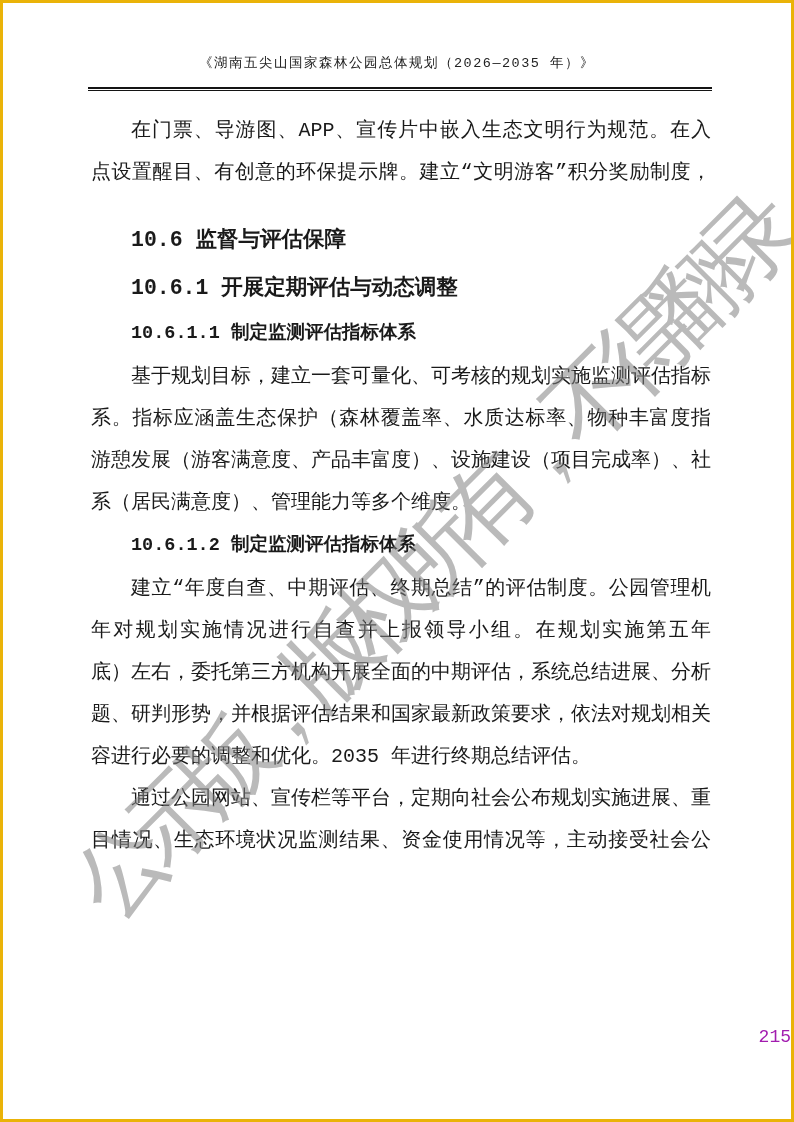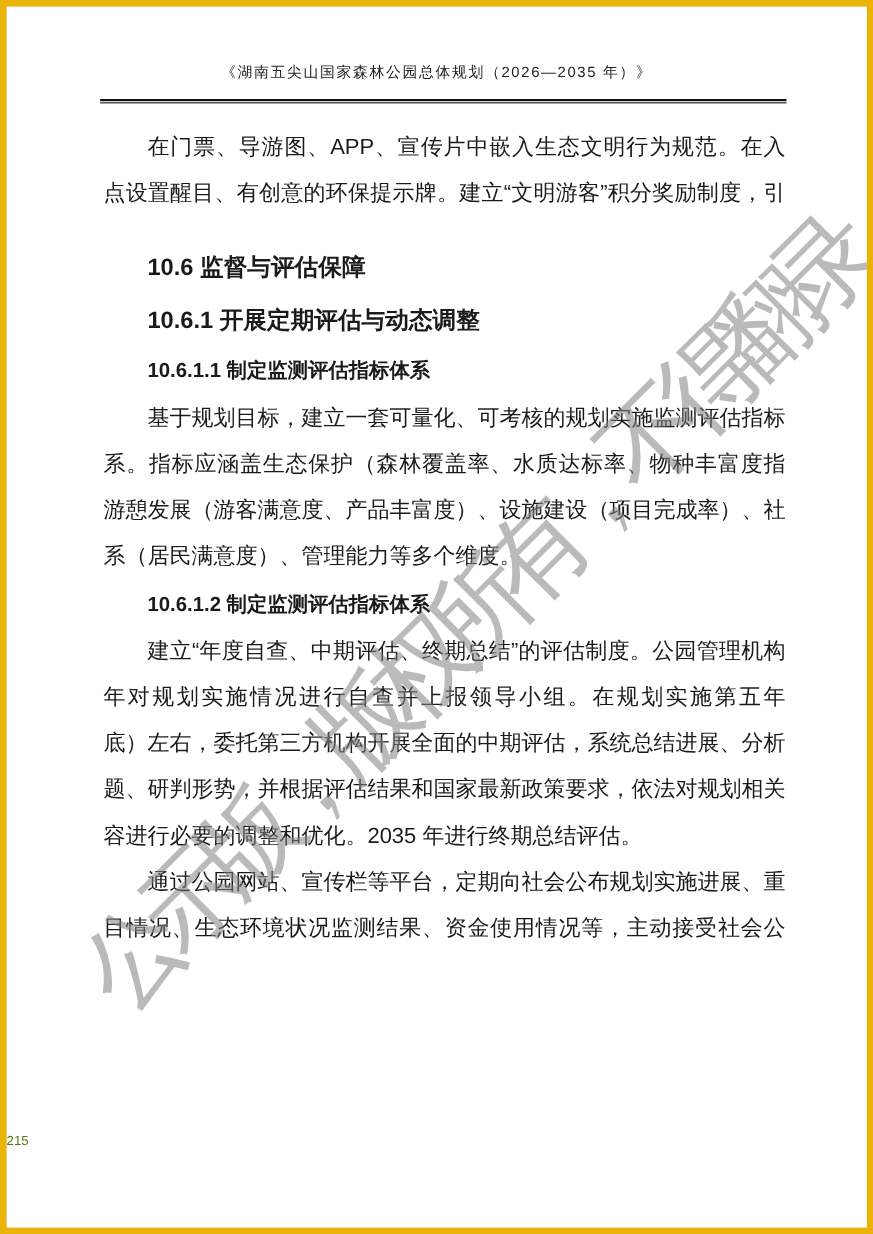--- a/index.html
+++ b/index.html
@@ -1,24 +1,24 @@
 <!DOCTYPE html>
 <html><head>
 <meta charset="utf-8">
 <style>
   html,body { margin:0; padding:0; background:#ffffff; }
   .page {
     position:relative;
     width:794px; height:1122px;
     margin:0 auto;
     background:#ffffff;
-    border:6px solid #eab308;
+    border:3px solid #eab308;
     box-sizing:border-box;
     overflow:hidden;
-    font-family:Liberation Sans, sans-serif;
+    font-family:Liberation Mono, monospace;
     color:#1a1a1a;
   }
   .header-title {
     position:absolute; top:51px; left:0; right:0;
     text-align:center;
     font-size:13.5px;
     letter-spacing:1.5px;
     color:#222222;
   }
   .header-rule {
@@ -50,23 +50,23 @@
     font-size:92px;
     letter-spacing:-18px;
     white-space:nowrap;
     opacity:0.55;
     pointer-events:none;
     z-index:5;
     font-weight:400;
   }
   .footer {
     position:absolute; bottom:72px; left:0; right:0;
-    text-align:left;
-    font-size:12px;
-    color:#4d7c0f;
+    text-align:right;
+    font-size:18px;
+    color:#a21caf;
   }
 </style>
 </head>
 <body>
 
 <div class="page">
   <div class="header-title">《湖南五尖山国家森林公园总体规划（2026—2035 年）》</div>
   <div class="header-rule"></div>
 
   <div class="content">

